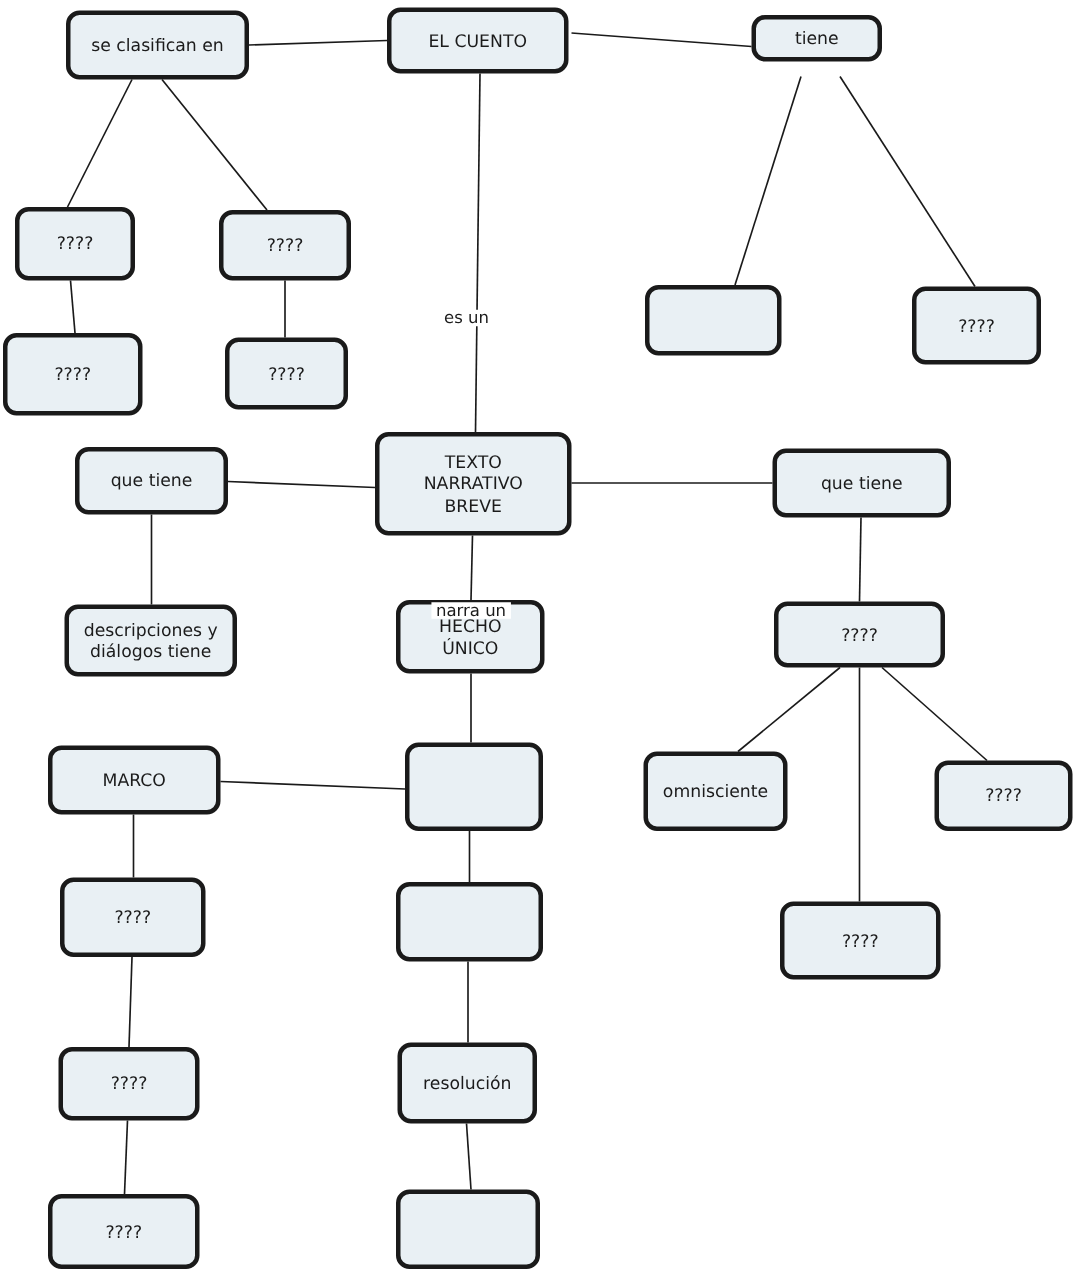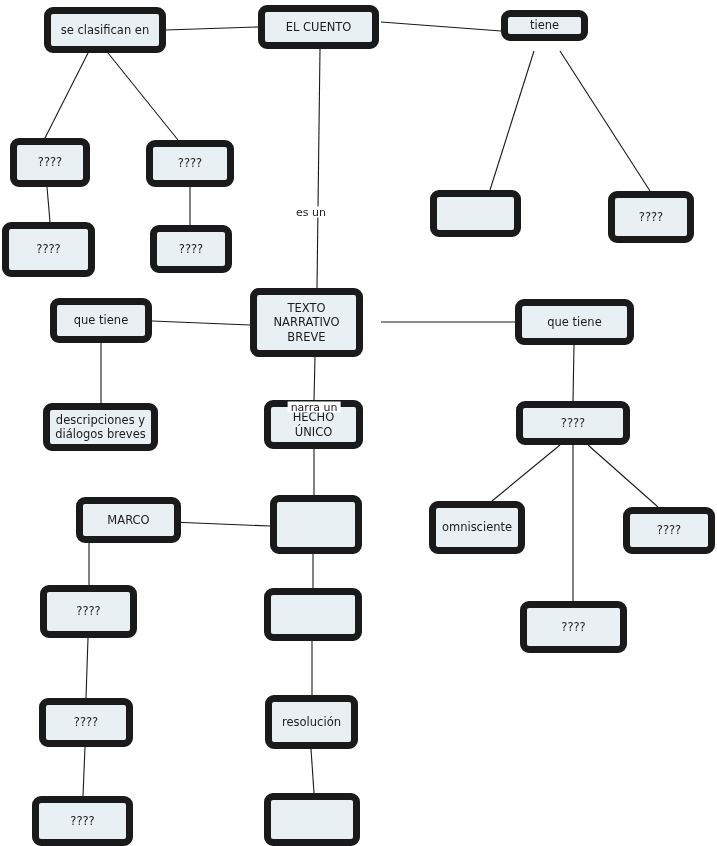--- a/index.html
+++ b/index.html
@@ -24,21 +24,21 @@
     left: 0;
     top: 0;
     width: 717px;
     height: 846px;
     pointer-events: none;
   }
   .node {
     position: absolute;
     box-sizing: border-box;
     background: #e9f0f4;
-    border: 7px solid #4d7c0f;
+    border: 3px solid #4d7c0f;
     border-radius: 9px;
     display: flex;
     align-items: center;
     justify-content: center;
     text-align: center;
     color: #1b1b1b;
     font-size: 11.5px;
     line-height: 1.25;
     padding: 2px 5px;
     white-space: pre-line;
@@ -90,30 +90,30 @@
       <div class="node" style="left: 44px; top: 7px; width: 122px; height: 46px; background: rgb(233, 240, 244); border-color: rgb(26, 26, 26); color: rgb(27, 27, 27);">se clasifican en</div>
       <div class="node" style="left: 258px; top: 5px; width: 121px; height: 44px; background: rgb(233, 240, 244); border-color: rgb(26, 26, 26); color: rgb(27, 27, 27);">EL CUENTO</div>
       <div class="node" style="left: 501px; top: 10px; width: 87px; height: 31px; background: rgb(233, 240, 244); border-color: rgb(26, 26, 26); color: rgb(27, 27, 27);">tiene</div>
       <div class="node" style="left: 10px; top: 138px; width: 80px; height: 49px; background: rgb(233, 240, 244); border-color: rgb(26, 26, 26); color: rgb(27, 27, 27);">????</div>
       <div class="node" style="left: 146px; top: 140px; width: 88px; height: 47px; background: rgb(233, 240, 244); border-color: rgb(26, 26, 26); color: rgb(27, 27, 27);">????</div>
       <div class="node" style="left: 2px; top: 222px; width: 93px; height: 55px; background: rgb(233, 240, 244); border-color: rgb(26, 26, 26); color: rgb(27, 27, 27);">????</div>
       <div class="node" style="left: 150px; top: 225px; width: 82px; height: 48px; background: rgb(233, 240, 244); border-color: rgb(26, 26, 26); color: rgb(27, 27, 27);">????</div>
       <div class="node" style="left: 430px; top: 190px; width: 91px; height: 47px; background: rgb(233, 240, 244); border-color: rgb(26, 26, 26); color: rgb(27, 27, 27);"></div>
       <div class="node" style="left: 608px; top: 191px; width: 86px; height: 52px; background: rgb(233, 240, 244); border-color: rgb(26, 26, 26); color: rgb(27, 27, 27);">????</div>
       <div class="node" style="left: 50px; top: 298px; width: 102px; height: 45px; background: rgb(233, 240, 244); border-color: rgb(26, 26, 26); color: rgb(27, 27, 27);">que tiene</div>
-      <div class="node" style="left: 250px; top: 288px; width: 113px; height: 69px; background: rgb(233, 240, 244); border-color: rgb(26, 26, 26); color: rgb(27, 27, 27);">TEXTO
+      <div class="node" style="left: 250px; top: 288px; width: 131px; height: 69px; background: rgb(233, 240, 244); border-color: rgb(26, 26, 26); color: rgb(27, 27, 27);">TEXTO
 NARRATIVO
 BREVE</div>
       <div class="node" style="left: 515px; top: 299px; width: 119px; height: 46px; background: rgb(233, 240, 244); border-color: rgb(26, 26, 26); color: rgb(27, 27, 27);">que tiene</div>
       <div class="node" style="left: 43px; top: 403px; width: 115px; height: 48px; background: rgb(233, 240, 244); border-color: rgb(26, 26, 26); color: rgb(27, 27, 27);">descripciones y
-diálogos breves</div>
+diálogos tiene</div>
       <div class="node" style="left: 264px; top: 400px; width: 99px; height: 49px; background: rgb(233, 240, 244); border-color: rgb(26, 26, 26); color: rgb(27, 27, 27);">HECHO
 ÚNICO</div>
       <div class="node" style="left: 516px; top: 401px; width: 114px; height: 44px; background: rgb(233, 240, 244); border-color: rgb(26, 26, 26); color: rgb(27, 27, 27);">????</div>
-      <div class="node" style="left: 32px; top: 497px; width: 105px; height: 46px; background: rgb(233, 240, 244); border-color: rgb(26, 26, 26); color: rgb(27, 27, 27); margin-left: 44px;">MARCO</div>
+      <div class="node" style="left: 32px; top: 497px; width: 115px; height: 46px; background: rgb(233, 240, 244); border-color: rgb(26, 26, 26); color: rgb(27, 27, 27);">MARCO</div>
       <div class="node" style="left: 270px; top: 495px; width: 92px; height: 59px; background: rgb(233, 240, 244); border-color: rgb(26, 26, 26); color: rgb(27, 27, 27);"></div>
       <div class="node" style="left: 429px; top: 501px; width: 96px; height: 53px; background: rgb(233, 240, 244); border-color: rgb(26, 26, 26); color: rgb(27, 27, 27); text-align: center;">omnisciente</div>
       <div class="node" style="left: 623px; top: 507px; width: 92px; height: 47px; background: rgb(233, 240, 244); border-color: rgb(26, 26, 26); color: rgb(27, 27, 27);">????</div>
       <div class="node" style="left: 40px; top: 585px; width: 97px; height: 53px; background: rgb(233, 240, 244); border-color: rgb(26, 26, 26); color: rgb(27, 27, 27);">????</div>
       <div class="node" style="left: 264px; top: 588px; width: 98px; height: 53px; background: rgb(233, 240, 244); border-color: rgb(26, 26, 26); color: rgb(27, 27, 27);"></div>
       <div class="node" style="left: 520px; top: 601px; width: 107px; height: 52px; background: rgb(233, 240, 244); border-color: rgb(26, 26, 26); color: rgb(27, 27, 27);">????</div>
       <div class="node" style="left: 39px; top: 698px; width: 94px; height: 49px; background: rgb(233, 240, 244); border-color: rgb(26, 26, 26); color: rgb(27, 27, 27);">????</div>
       <div class="node" style="left: 265px; top: 695px; width: 93px; height: 54px; background: rgb(233, 240, 244); border-color: rgb(26, 26, 26); color: rgb(27, 27, 27);">resolución</div>
       <div class="node" style="left: 32px; top: 796px; width: 101px; height: 50px; background: rgb(233, 240, 244); border-color: rgb(26, 26, 26); color: rgb(27, 27, 27);">????</div>
       <div class="node" style="left: 264px; top: 793px; width: 96px; height: 53px; background: rgb(233, 240, 244); border-color: rgb(26, 26, 26); color: rgb(27, 27, 27);"></div>

